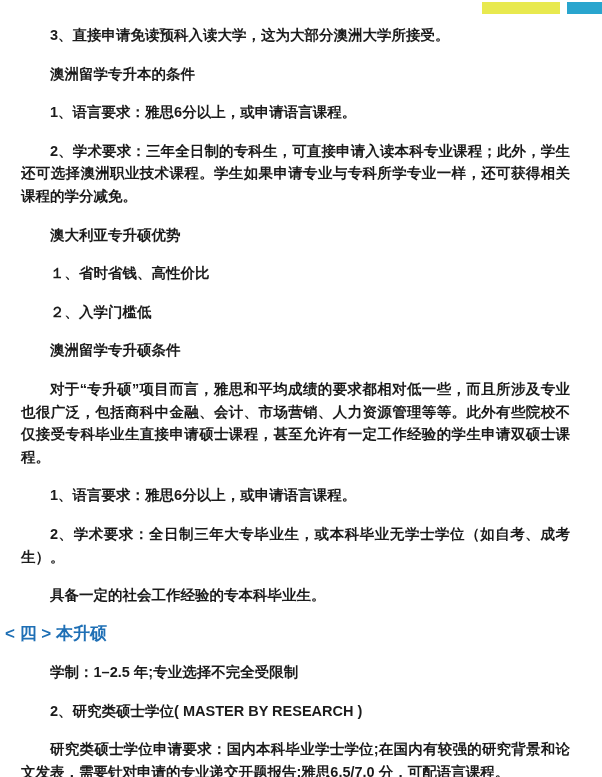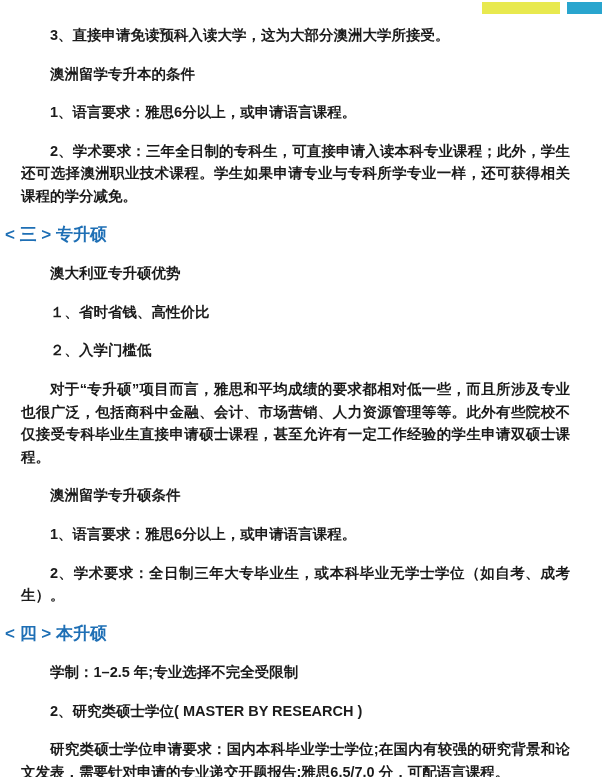--- a/index.html
+++ b/index.html
@@ -58,26 +58,26 @@
 <body>
 
 <div class="accent-bar yellow"></div>
 <div class="accent-bar blue"></div>
 
 <div class="content">
   <p class="para">3、直接申请免读预科入读大学，这为大部分澳洲大学所接受。</p>
   <p class="para">澳洲留学专升本的条件</p>
   <p class="para">1、语言要求：雅思6分以上，或申请语言课程。</p>
   <p class="para">2、学术要求：三年全日制的专科生，可直接申请入读本科专业课程；此外，学生还可选择澳洲职业技术课程。学生如果申请专业与专科所学专业一样，还可获得相关课程的学分减免。</p>
-  <h2 class="section-heading">&lt; 三 &gt; 专升硕</h2>
   <p class="para">澳大利亚专升硕优势</p>
   <p class="para">１、省时省钱、高性价比</p>
   <p class="para">２、入学门槛低</p>
+  <p class="para">澳洲留学专升硕条件</p>
   <p class="para">对于“专升硕”项目而言，雅思和平均成绩的要求都相对低一些，而且所涉及专业也很广泛，包括商科中金融、会计、市场营销、人力资源管理等等。此外有些院校不仅接受专科毕业生直接申请硕士课程，甚至允许有一定工作经验的学生申请双硕士课程。</p>
-  <p class="para">澳洲留学专升硕条件</p>
   <p class="para">1、语言要求：雅思6分以上，或申请语言课程。</p>
   <p class="para">2、学术要求：全日制三年大专毕业生，或本科毕业无学士学位（如自考、成考生）。</p>
+  <p class="para">具备一定的社会工作经验的专本科毕业生。</p>
   <h2 class="section-heading">&lt; 四 &gt; 本升硕</h2>
   <p class="para">学制：1–2.5 年;专业选择不完全受限制</p>
   <p class="para">2、研究类硕士学位( MASTER BY RESEARCH )</p>
   <p class="para">研究类硕士学位申请要求：国内本科毕业学士学位;在国内有较强的研究背景和论文发表，需要针对申请的专业递交开题报告;雅思6.5/7.0 分，可配语言课程。</p>
   <p class="para">学制：1–3 年，所学专业需和本科或硕士研究背景相同。</p>
 </div>
 
 </body></html>

